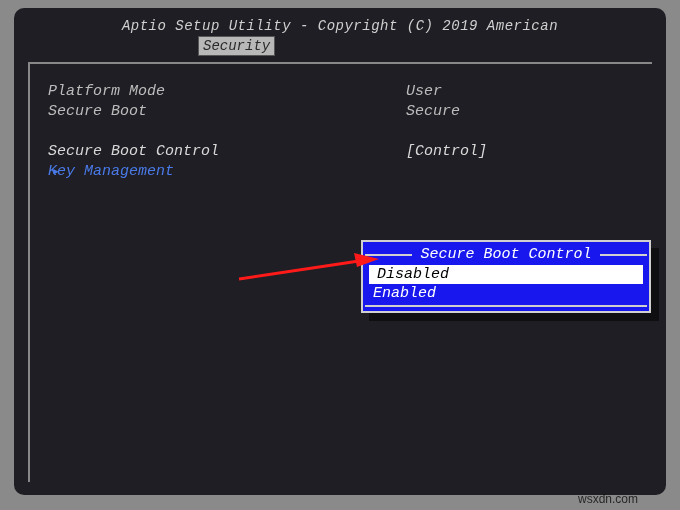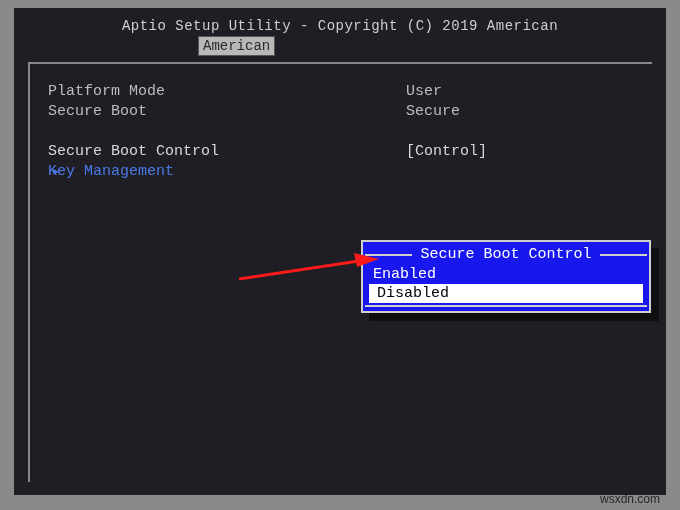--- a/index.html
+++ b/index.html
@@ -16,21 +16,22 @@
       position: relative;
       overflow: hidden;
     }
     .screen {
       position: absolute;
       top: 8px;
       left: 14px;
       right: 14px;
       bottom: 15px;
       background: #1e1e24;
-      border-radius: 0;
+      border-radius: 10px;
+      font-style: italic;
     }
     .header-bar {
       color: #d0d0d0;
       text-align: center;
       padding: 10px 0 2px 0;
       font-size: 14px;
       letter-spacing: 0.5px;
     }
     .tab-row {
       position: relative;
@@ -130,33 +131,33 @@
       position: absolute;
       top: 245px;
       left: 225px;
       width: 145px;
       height: 30px;
       pointer-events: none;
     }
     .watermark {
       position: absolute;
       bottom: 4px;
-      right: 20px;
+      right: 42px;
       color: rgba(0,0,0,0.75);
       font-family: Arial, sans-serif;
       font-size: 12px;
     }
   </style>
 </head>
 <body>
 
 <div class="screen">
   <div class="header-bar">Aptio Setup Utility - Copyright (C) 2019 American</div>
   <div class="tab-row">
-    <div class="tab">American</div>
+    <div class="tab">Security</div>
   </div>
   <div class="content-frame">
     <div class="content-inner">
 
       <div class="row">
         <div class="label-col">Platform Mode</div>
         <div class="value-col">User</div>
       </div>
 
       <div class="row">
@@ -178,22 +179,22 @@
 
     </div>
   </div>
 
   <div class="popup">
     <div class="popup-title-row">
       <div class="popup-title-line"></div>
       <div class="popup-title-text">Secure Boot Control</div>
       <div class="popup-title-line"></div>
     </div>
+    <div class="popup-option selected">Disabled</div>
     <div class="popup-option">Enabled</div>
-    <div class="popup-option selected">Disabled</div>
     <div class="popup-bottom-line"></div>
   </div>
 
   <svg class="arrow" viewBox="0 0 145 30">
     <line x1="0" y1="26" x2="120" y2="8" stroke="#ff1a1a" stroke-width="3"></line>
     <polygon points="140,6 115,0 118,14" fill="#ff1a1a"></polygon>
   </svg>
 
 </div>
 

